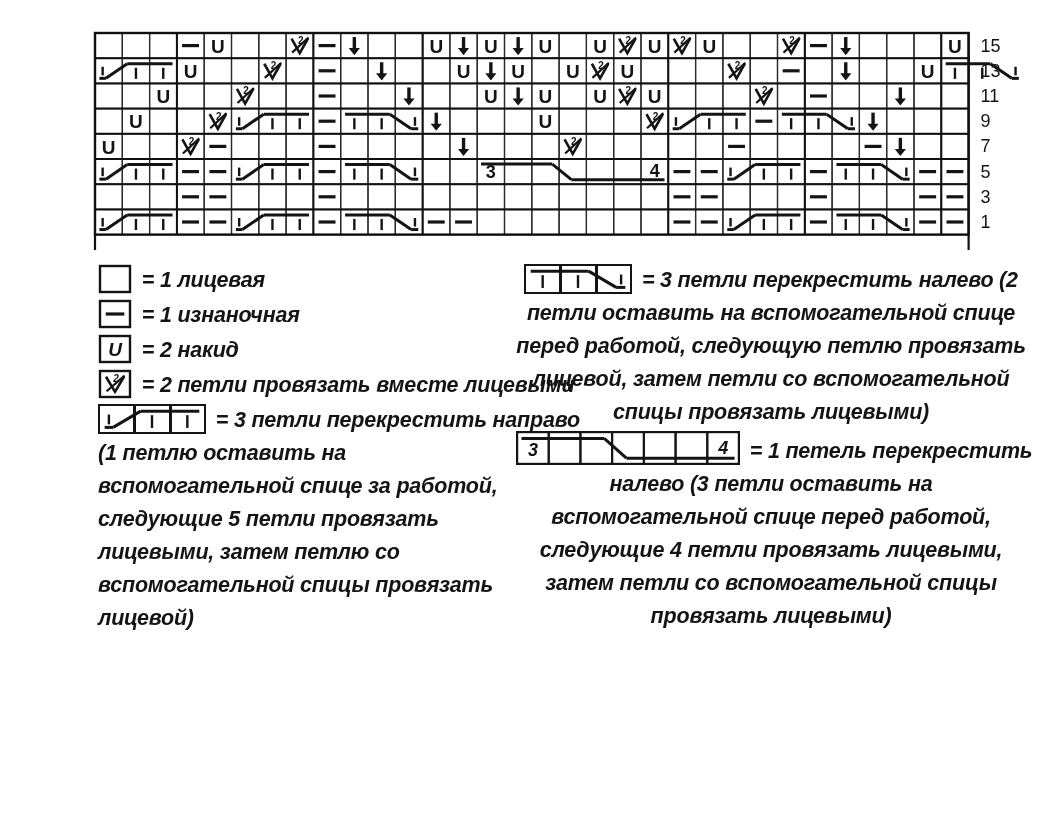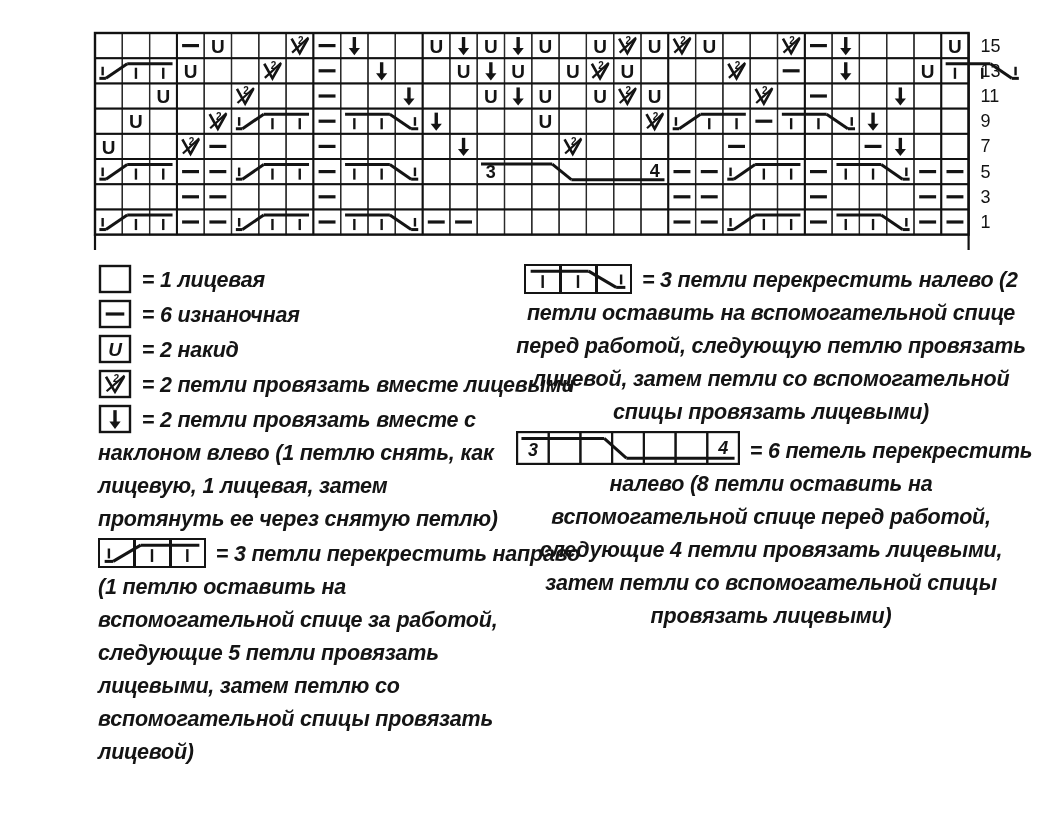--- a/index.html
+++ b/index.html
@@ -572,48 +572,39 @@
                 <rect x="2" y="2" width="30" height="26" fill="none" stroke="#141414" stroke-width="2.4"></rect>
               </g>
             </svg><span> = 1 лицевая </span></span></div>
       </div>
       <div class="legend-entry">
         <div class="legend-text"><span class="eqline"><svg width="34" height="30" viewBox="0 0 34 30" class="sym-inline">
               <g>
                 <rect x="2" y="2" width="30" height="26" fill="none" stroke="#141414" stroke-width="2.4"></rect>
                 <line x1="7.7" y1="15" x2="26.3" y2="15" stroke="#141414" stroke-width="3.2"></line>
               </g>
-            </svg><span> = 6 изнаночная </span></span></div>
+            </svg><span> = 1 изнаночная </span></span></div>
       </div>
       <div class="legend-entry">
         <div class="legend-text"><span class="eqline"><svg width="34" height="30" viewBox="0 0 34 30" class="sym-inline">
               <g>
                 <rect x="2" y="2" width="30" height="26" fill="none" stroke="#141414" stroke-width="2.4"></rect>
                 <text x="17" y="22.2" text-anchor="middle" font-family="&quot;Liberation Sans&quot;, sans-serif" font-size="19" font-weight="600" fill="#141414">U</text>
               </g>
             </svg><span> = 2 накид </span></span></div>
       </div>
       <div class="legend-entry">
         <div class="legend-text"><span class="eqline"><svg width="34" height="30" viewBox="0 0 34 30" class="sym-inline">
               <g>
                 <rect x="2" y="2" width="30" height="26" fill="none" stroke="#141414" stroke-width="2.4"></rect>
                 <path d="M 8 7.72 L 17 22.8 L 26 7.72" fill="none" stroke="#141414" stroke-width="2.6"></path>
                 <line x1="8.6" y1="22.28" x2="26.599999999999998" y2="6.68" stroke="#141414" stroke-width="2.2"></line>
                 <text x="18" y="13.44" text-anchor="middle" font-family="&quot;Liberation Sans&quot;, sans-serif" font-size="10" font-weight="700" fill="#141414">2</text>
               </g>
             </svg><span> = 2 петли провязать вместе </span></span><span>лицевыми</span></div>
-      </div>
-      <div class="legend-entry">
-        <div class="legend-text"><span class="eqline"><svg width="34" height="30" viewBox="0 0 34 30" class="sym-inline">
-              <g>
-                <rect x="2" y="2" width="30" height="26" fill="none" stroke="#141414" stroke-width="2.4"></rect>
-                <line x1="17" y1="6.16" x2="17" y2="20.2" stroke="#141414" stroke-width="3.4"></line>
-                <path d="M 11.4 17.6 L 17 24.88 L 22.6 17.6 Z" fill="#141414"></path>
-              </g>
-            </svg><span> = 2 петли провязать вместе </span></span><span>с наклоном влево (1 петлю снять, как лицевую, 1 лицевая, затем протянуть ее через снятую петлю)</span></div>
       </div>
       <div class="legend-entry">
         <div class="legend-text"><span class="eqline"><svg width="108" height="30" viewBox="0 0 108 30" class="sym-inline">
               <g>
                 <rect x="1" y="1" width="35" height="28" fill="none" stroke="#141414" stroke-width="2"></rect>
                 <rect x="37" y="1" width="35" height="28" fill="none" stroke="#141414" stroke-width="2"></rect>
                 <rect x="73" y="1" width="34" height="28" fill="none" stroke="#141414" stroke-width="2"></rect>
                 <rect x="1" y="1" width="106" height="28" fill="none" stroke="#141414" stroke-width="2"></rect>
                 <line x1="6.653333333333334" y1="23.400000000000002" x2="15.133333333333335" y2="23.400000000000002" stroke="#141414" stroke-width="3"></line>
                 <line x1="15.133333333333335" y1="23.400000000000002" x2="42.693333333333335" y2="7.16" stroke="#141414" stroke-width="3"></line>
@@ -652,16 +643,16 @@
                 <rect x="127.85714285714286" y="1" width="31.714285714285715" height="32" fill="none" stroke="#141414" stroke-width="2"></rect>
                 <rect x="159.57142857142858" y="1" width="31.714285714285715" height="32" fill="none" stroke="#141414" stroke-width="2"></rect>
                 <rect x="191.28571428571428" y="1" width="31.714285714285715" height="32" fill="none" stroke="#141414" stroke-width="2"></rect>
                 <rect x="1" y="1" width="222" height="32" fill="none" stroke="#141414" stroke-width="2.4"></rect>
                 <line x1="5.44" y1="7.4" x2="88.21428571428572" y2="7.4" stroke="#141414" stroke-width="3"></line>
                 <line x1="88.21428571428572" y1="7.4" x2="110.41428571428573" y2="27.24" stroke="#141414" stroke-width="3"></line>
                 <line x1="110.41428571428573" y1="27.24" x2="218.56" y2="27.24" stroke="#141414" stroke-width="3"></line>
                 <text x="16.857142857142858" y="24.68" text-anchor="middle" font-family="&quot;Liberation Sans&quot;, sans-serif" font-size="18" font-weight="600" fill="#141414">3</text>
                 <text x="207.14285714285714" y="23.4" text-anchor="middle" font-family="&quot;Liberation Sans&quot;, sans-serif" font-size="18" font-weight="600" fill="#141414">4</text>
               </g>
-            </svg><span> = 6 петель </span></span><span>перекрестить налево (8 петли оставить на вспомогательной спице перед работой, следующие 4 петли провязать лицевыми, затем петли со вспомогательной спицы провязать лицевыми)</span></div>
+            </svg><span> = 1 петель </span></span><span>перекрестить налево (3 петли оставить на вспомогательной спице перед работой, следующие 4 петли провязать лицевыми, затем петли со вспомогательной спицы провязать лицевыми)</span></div>
       </div>
     </div>
 </div>
 
 </body></html>

